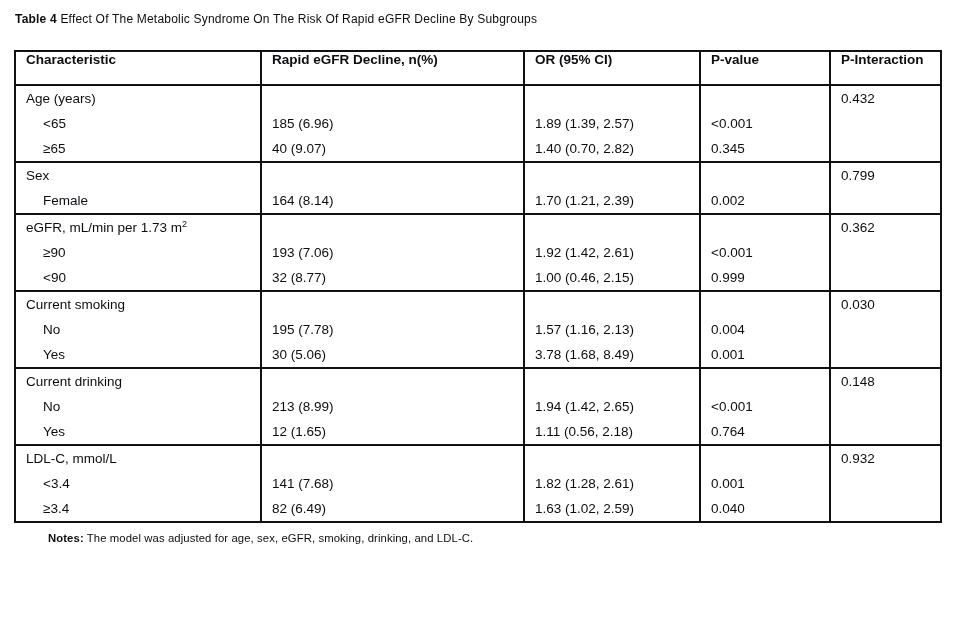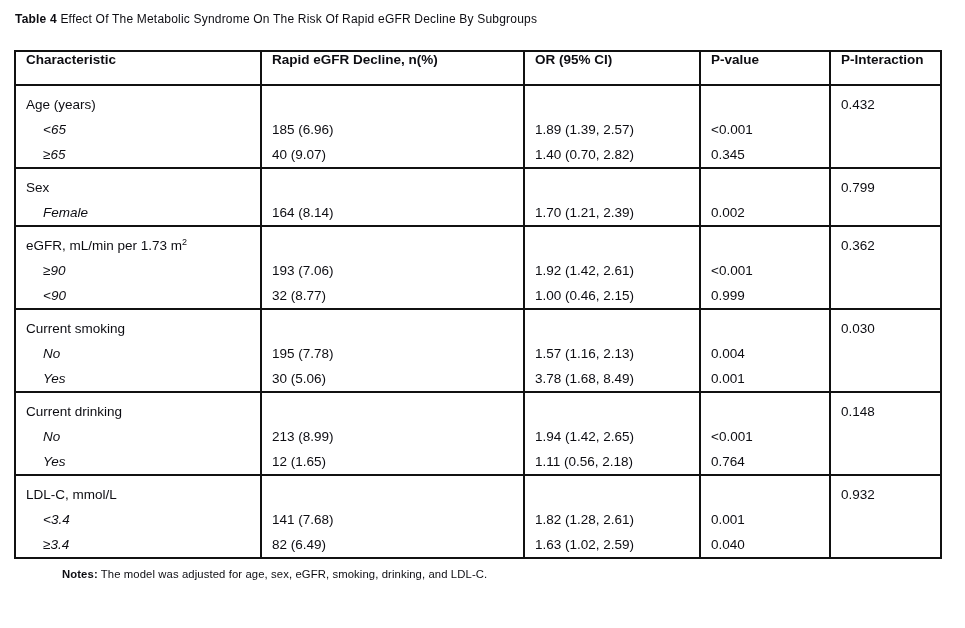--- a/index.html
+++ b/index.html
@@ -43,32 +43,32 @@
     height: 32px;
     vertical-align: middle;
     padding-top: 1px;
   }
   tbody.section tr:first-child td { border-top: 2px solid #111; }
   tbody.section td {
     font-size: 13.5px;
     line-height: 25px;
     font-weight: normal;
   }
-  tbody.section tr.r1 td { padding-top: 6px; }
+  tbody.section tr.r1 td { }
   tbody.section tr.r3 td { }
-  td.sub { padding-left: 27px !important; font-style: italic; }
+  td.sub { padding-left: 27px !important; }
   sup.unit-sup { font-size: 9px; line-height: 0; }
 
   .col-c1 { width: 246px; }
   .col-c2 { width: 263px; }
   .col-c3 { width: 176px; }
   .col-c4 { width: 130px; }
   .col-c5 { width: 111px; }
 
-  .footer-notes { margin: 7px 0 0 16px; padding-left: 32px; }
+  .footer-notes { margin: 7px 0 0 2px; padding-left: 32px; }
   .footer-notes p {
     margin: 0 0 4px 0;
     font-size: 11.3px;
     line-height: 16px;
     letter-spacing: 0.1px;
   }
   .footer-notes .n-label { font-weight: bold; }
 </style>
 </head>
 <body>

